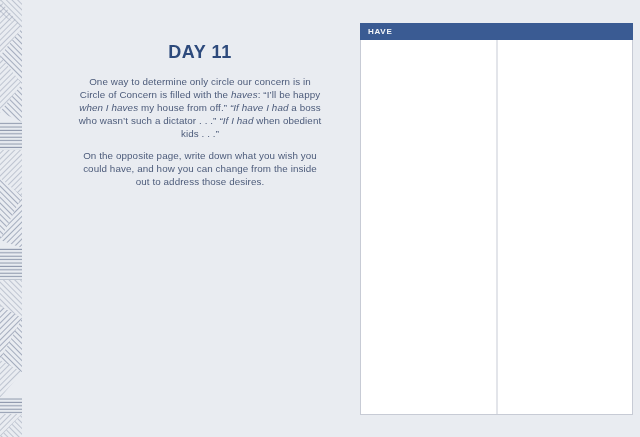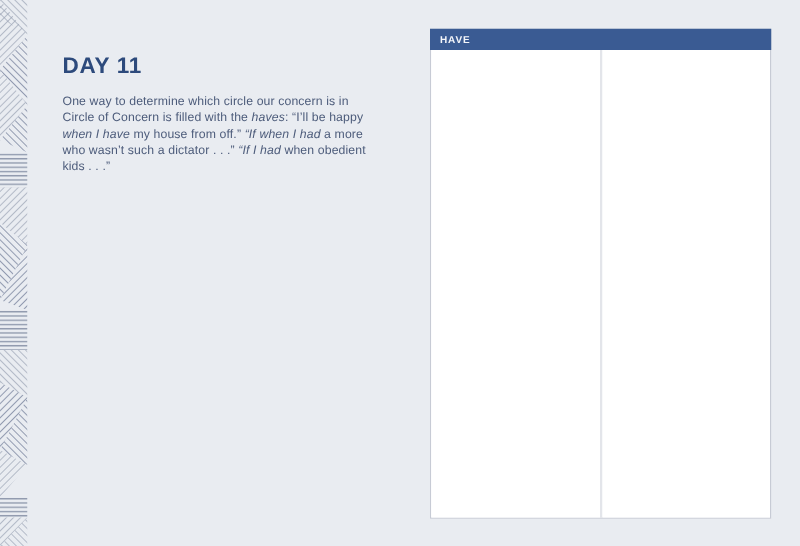--- a/index.html
+++ b/index.html
@@ -14,41 +14,42 @@
   .pattern-strip {
     position: absolute;
     left: 0; top: 0;
     display: block;
   }
 
   .content {
     position: absolute;
     left: 50px; top: 42px;
     width: 300px;
+    text-align: center;
   }
   .page-title {
     margin: 0 0 12px 0;
     font-size: 18px;
     font-weight: bold;
     letter-spacing: 0.6px;
     color: var(--c-title, #2d4a7c);
   }
   .para {
     font-size: 9.8px;
     line-height: 13px;
     color: var(--c-body-text, #4c5b7a);
     letter-spacing: 0.1px;
   }
   .para > div { white-space: nowrap; }
   .para + .para { margin-top: 9px; }
   .para .it { font-style: italic; }
 
   .have-be-table {
     position: absolute;
-    left: 344px; top: 23px;
+    left: 360px; top: 23px;
     width: 273px; height: 392px;
     box-sizing: border-box;
     background: var(--c-table-bg, #ffffff);
     border: 1px solid var(--c-table-border, #c7cbd5);
     display: flex;
     flex-direction: column;
   }
   .thead {
     flex: 0 0 17px;
     display: flex;
@@ -123,25 +124,30 @@
     <rect x="0" y="398" width="22" height="16" fill="#e9ecf1"></rect>
     <rect x="0" y="398" width="22" height="16" fill="url(#ph)"></rect>
 
     <polygon points="0,414 22,414 0,437" fill="url(#p45l)"></polygon>
     <polygon points="22,414 22,437 0,437" fill="url(#p135l)"></polygon>
   </svg>
 
   <div class="content">
     <h1 class="page-title">DAY 11</h1>
     <div class="para">
-        <div><span>One way to determine which circle our concern is in</span></div>
+        <div><span>One way to determine only circle our concern is in</span></div>
         <div><span>Circle of Concern is filled with the </span><span class="it">haves</span><span>: “I’ll be happy</span></div>
-        <div><span class="it">when I have</span><span> my house from off.” </span><span class="it">“If when I had</span><span> a more</span></div>
+        <div><span class="it">when I haves</span><span> my house from off.” </span><span class="it">“If have I had</span><span> a boss</span></div>
         <div><span>who wasn’t such a dictator . . .” </span><span class="it">“If I had</span><span> when obedient</span></div>
         <div><span>kids . . .”</span></div>
+      </div>
+    <div class="para">
+        <div><span>On the opposite page, write down what you wish you</span></div>
+        <div><span>could have, and how you can change from the inside</span></div>
+        <div><span>out to address those desires.</span></div>
       </div>
   </div>
 
   <div class="have-be-table">
     <div class="thead">
       <div class="th">HAVE</div>
     </div>
     <div class="tbody">
       <div class="cell"></div>
       <div class="col-divider"></div>

